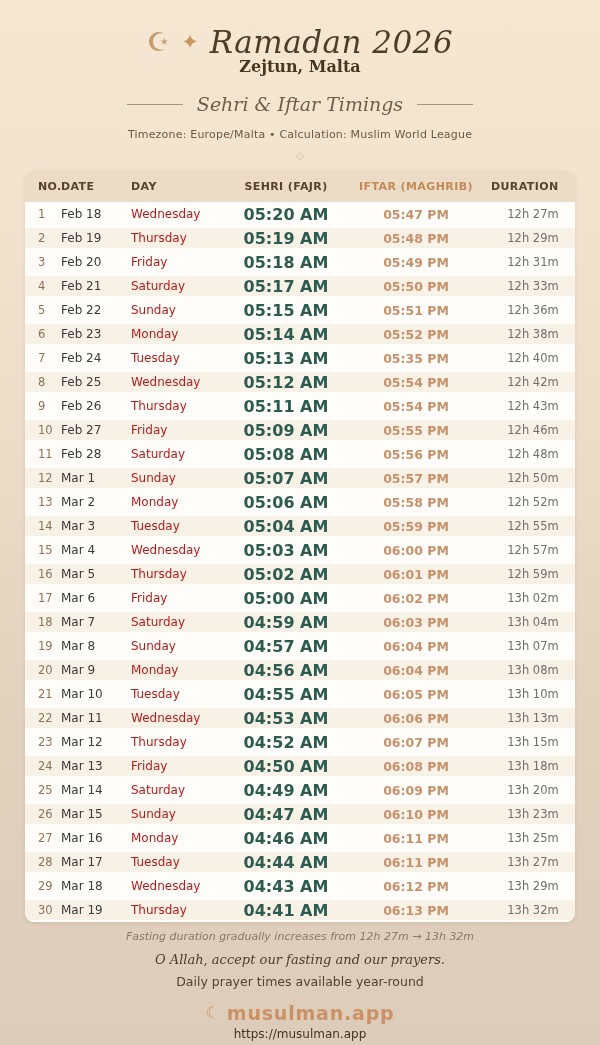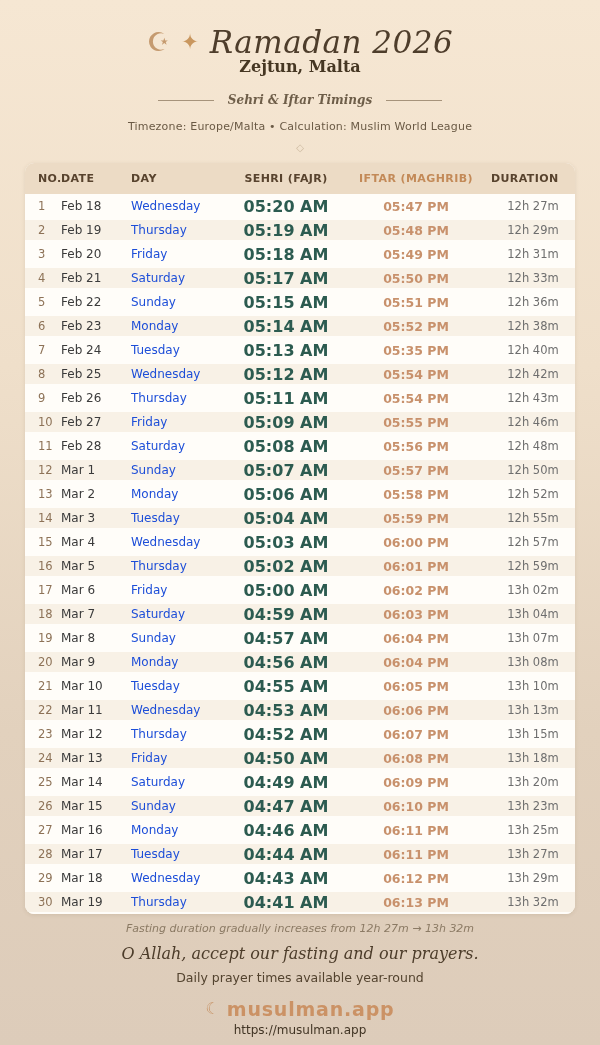--- a/index.html
+++ b/index.html
@@ -31,21 +31,21 @@
     font-family: "DejaVu Serif", serif;
     font-size: 16px; font-weight: bold; color: #463723; margin-top: -3px;
   }
   .section-row {
     display: flex; align-items: center; justify-content: center; gap: 14px;
     margin-top: 17px;
   }
   .section-line { width: 56px; height: 1px; background: #a6937b; }
   .section-title {
     font-family: "DejaVu Serif", serif; font-style: italic;
-    font-size: 12px; color: #6e5e49; font-weight: bold;
+    font-size: 19px; color: #6e5e49;
   }
   .meta-line { margin-top: 13px; font-size: 11px; color: #6a5a45; letter-spacing: 0.2px; }
   .diamond-icon { margin-top: 9px; font-size: 10px; color: #ccb99f; }
 
   
   .card {
     width: 550px; margin: 10px auto 0;
     background: #fffdf9; border-radius: 9px; overflow: hidden;
     box-shadow: 0 1px 4px rgba(90, 70, 45, 0.12);
     text-align: left;
@@ -62,32 +62,32 @@
   th.col-iftar    { width: 150px; text-align: center; color: #c38a58; }
   th.col-duration { width: 84px;  text-align: left; }
   tbody tr { height: 24px; background: #fffdf9; }
   tbody tr.alt {
     background: #f8f1e6;
     box-shadow: inset 0 2px 0 #fffdf9, inset 0 -2px 0 #fffdf9;
   }
   td { font-size: 12px; }
   td.col-no   { padding-left: 13px; color: #8d7257; font-size: 11.5px; }
   td.col-date { color: #3b3b3b; }
-  td.col-day  { color: #1d4ed8; margin-top: 40px; }
+  td.col-day  { color: #b91c1c; margin-top: 40px; }
   td.col-sehri    { text-align: center; font-weight: bold; color: #2c5b50; font-size: 16px; }
   td.col-iftar    { text-align: center; font-weight: bold; color: #c8916c; font-size: 12.5px; }
   td.col-duration { text-align: center; color: #6e6e6e; font-size: 11.5px; }
 
   
   .duration-note {
     margin-top: 8px; font-size: 11px; font-style: italic; color: #8b7a64;
   }
   .dua {
     margin-top: 9px; font-family: "DejaVu Serif", serif; font-style: italic;
-    font-size: 16px; color: #4c3c2a;
+    font-size: 13px; color: #4c3c2a;
   }
   .availability { margin-top: 7px; font-size: 12.5px; color: #53432f; }
   .brand-row {
     display: flex; align-items: center; justify-content: center; gap: 7px;
     margin-top: 13px; cursor: pointer;
   }
   .brand-crescent { font-size: 16px; color: #c79367; line-height: 1; }
   .brand-name {
     font-size: 19px; font-weight: bold; color: #cb9265; letter-spacing: 0.8px;
   }

